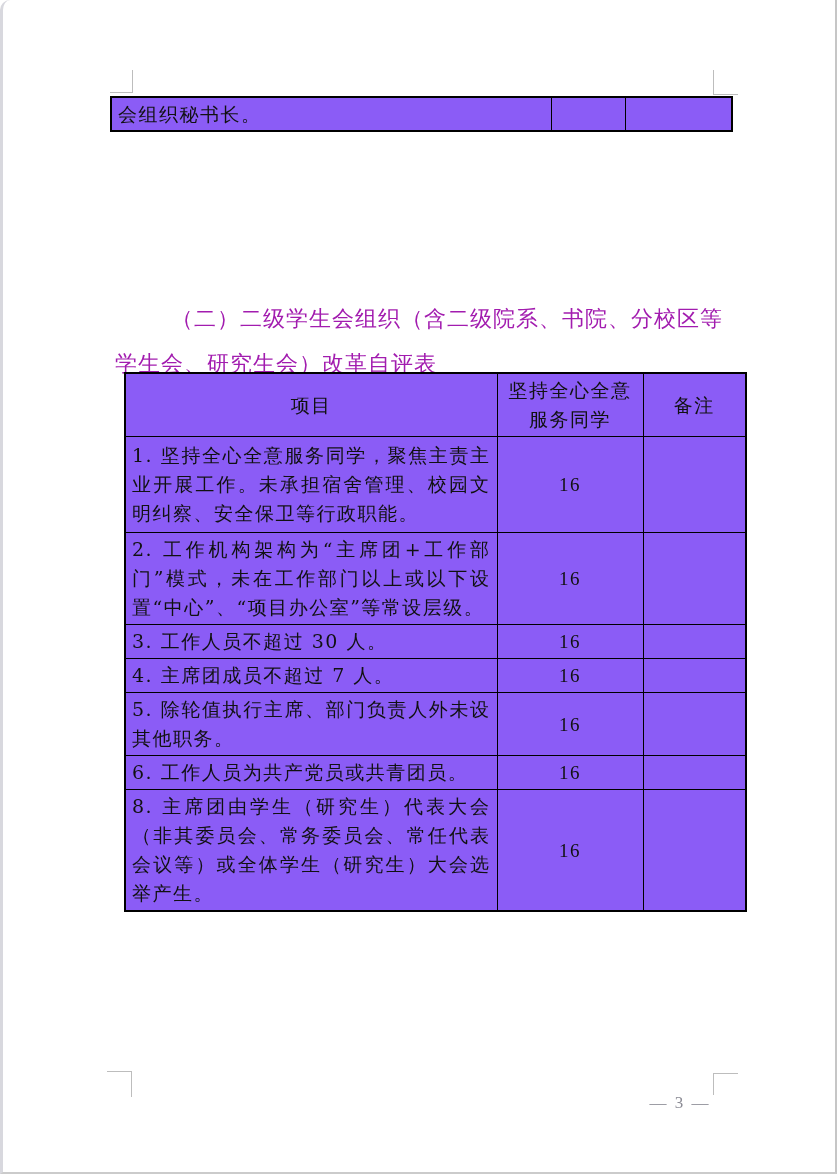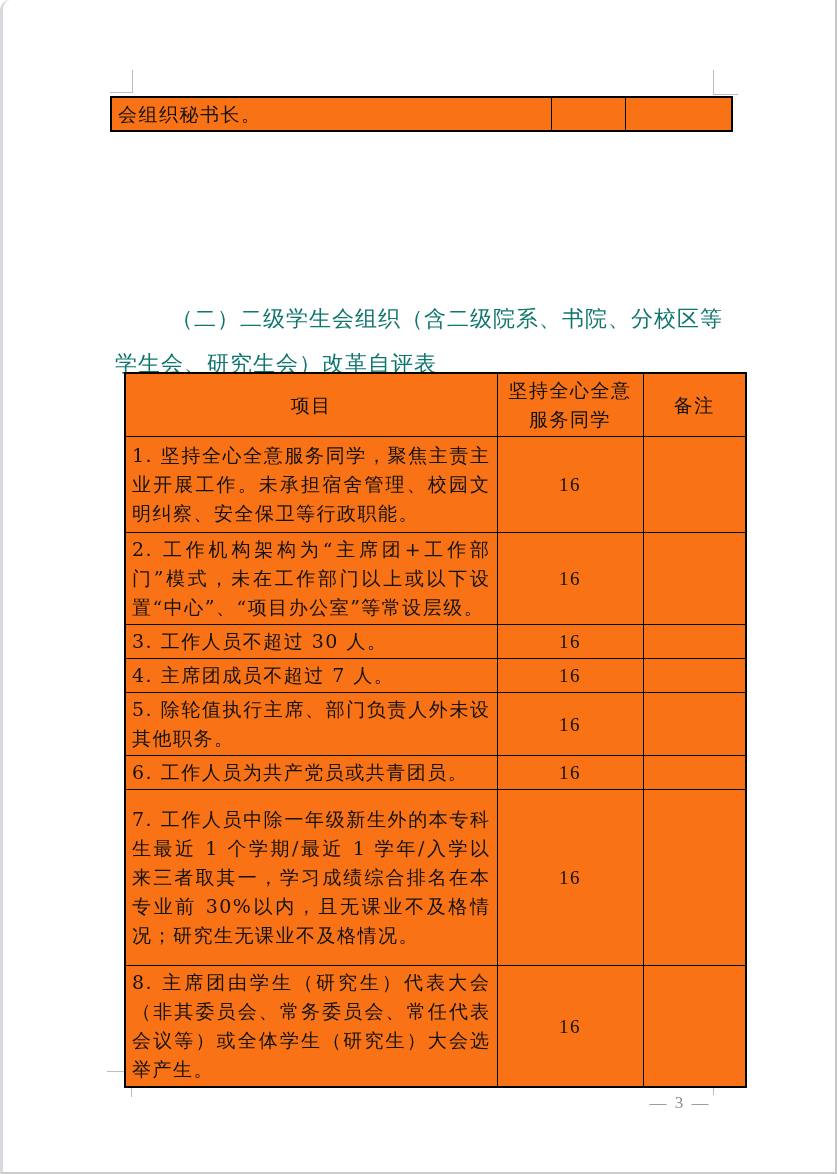--- a/index.html
+++ b/index.html
@@ -13,39 +13,39 @@
   }
 
   
   .mark { position:absolute; }
   .mark-tl { left:107px; top:70px;  width:23px; height:23px; border-right:1px solid #bdbdbd; border-bottom:1px solid #bdbdbd; }
   .mark-tr { left:710px; top:70px;  width:25px; height:25px; border-left:1px solid #bdbdbd;  border-bottom:1px solid #bdbdbd; }
   .mark-bl { left:104px; top:1071px; width:25px; height:26px; border-right:1px solid #bdbdbd; border-top:1px solid #bdbdbd; }
   .mark-br { left:710px; top:1073px; width:25px; height:22px; border-left:1px solid #bdbdbd;  border-top:1px solid #bdbdbd; }
 
   table { border-collapse:collapse; table-layout:fixed; position:absolute; }
-  td { background:#f97316; border:1px solid #000; vertical-align:middle; overflow:hidden; }
+  td { background:#8b5cf6; border:1px solid #000; vertical-align:middle; overflow:hidden; }
   .tbl { border:2px solid #000; }
 
   .tbl-top { left:107px; top:96px; width:621px; }
   .tbl-top td { font-size:19px; line-height:30px; letter-spacing:1.5px; }
   .item-cell { padding:1px 6px; text-align:justify; }
   .opt-cell { padding:1px 5px; vertical-align:middle; }
   .opt-line { display:flex; align-items:center; height:30px; white-space:nowrap; }
   .cb { display:inline-flex; align-items:center; justify-content:center;
         width:17px; height:17px; border:1.6px solid #000; margin-right:2px; flex:0 0 auto; background:#d9d9d9; }
   .cb svg { display:none; }
   .cb.checked svg { display:block; }
 
   .rh31{height:31px} .rh62{height:62px}
   .rh59{height:59px} .rh96{height:96px} .rh92{height:92px} .rh33{height:33px}
   .rh30{height:30px} .rh60{height:60px} .rh176{height:176px} .rh95{height:95px}
 
   .section-title { position:absolute; left:107px; top:296px; width:625px;
-    font-size:22px; line-height:45px; letter-spacing:1px; color:#0f766e; }
+    font-size:22px; line-height:45px; letter-spacing:1px; color:#a21caf; }
   .section-title .l1 { padding-left:61px; }
   .section-title .l2 { padding-left:5px; }
 
   .tbl-main { left:121px; top:372px; width:621px; }
   .tbl-main td { font-size:19px; line-height:29px; letter-spacing:1.5px; }
   .tbl-main .head-cell { text-align:center; padding:2px 8px; }
   .tbl-main .item-cell { padding:2px 6px; }
   .count-cell { text-align:center; font-size:20px; letter-spacing:0;
     font-family:"Liberation Serif","DejaVu Serif",serif;margin-left:15px; }
   .remark-cell { }
@@ -119,25 +119,20 @@
     <tr class="rh60">
       <td class="item-cell">5. 除轮值执行主席、部门负责人外未设其他职务。</td>
       <td class="count-cell">16</td>
       <td class="remark-cell"></td>
     </tr>
     <tr class="rh33">
       <td class="item-cell">6. 工作人员为共产党员或共青团员。</td>
       <td class="count-cell">16</td>
       <td class="remark-cell"></td>
     </tr>
-    <tr class="rh176">
-      <td class="item-cell">7. 工作人员中除一年级新生外的本专科生最近 1 个学期/最近 1 学年/入学以来三者取其一，学习成绩综合排名在本专业前 30%以内，且无课业不及格情况；研究生无课业不及格情况。</td>
-      <td class="count-cell">16</td>
-      <td class="remark-cell"></td>
-    </tr>
     <tr class="rh95">
       <td class="item-cell">8. 主席团由学生（研究生）代表大会（非其委员会、常务委员会、常任代表会议等）或全体学生（研究生）大会选举产生。</td>
       <td class="count-cell">16</td>
       <td class="remark-cell"></td>
     </tr>
   </tbody>
     </table>
 
   <div class="page-number">— 3 —</div>
 

